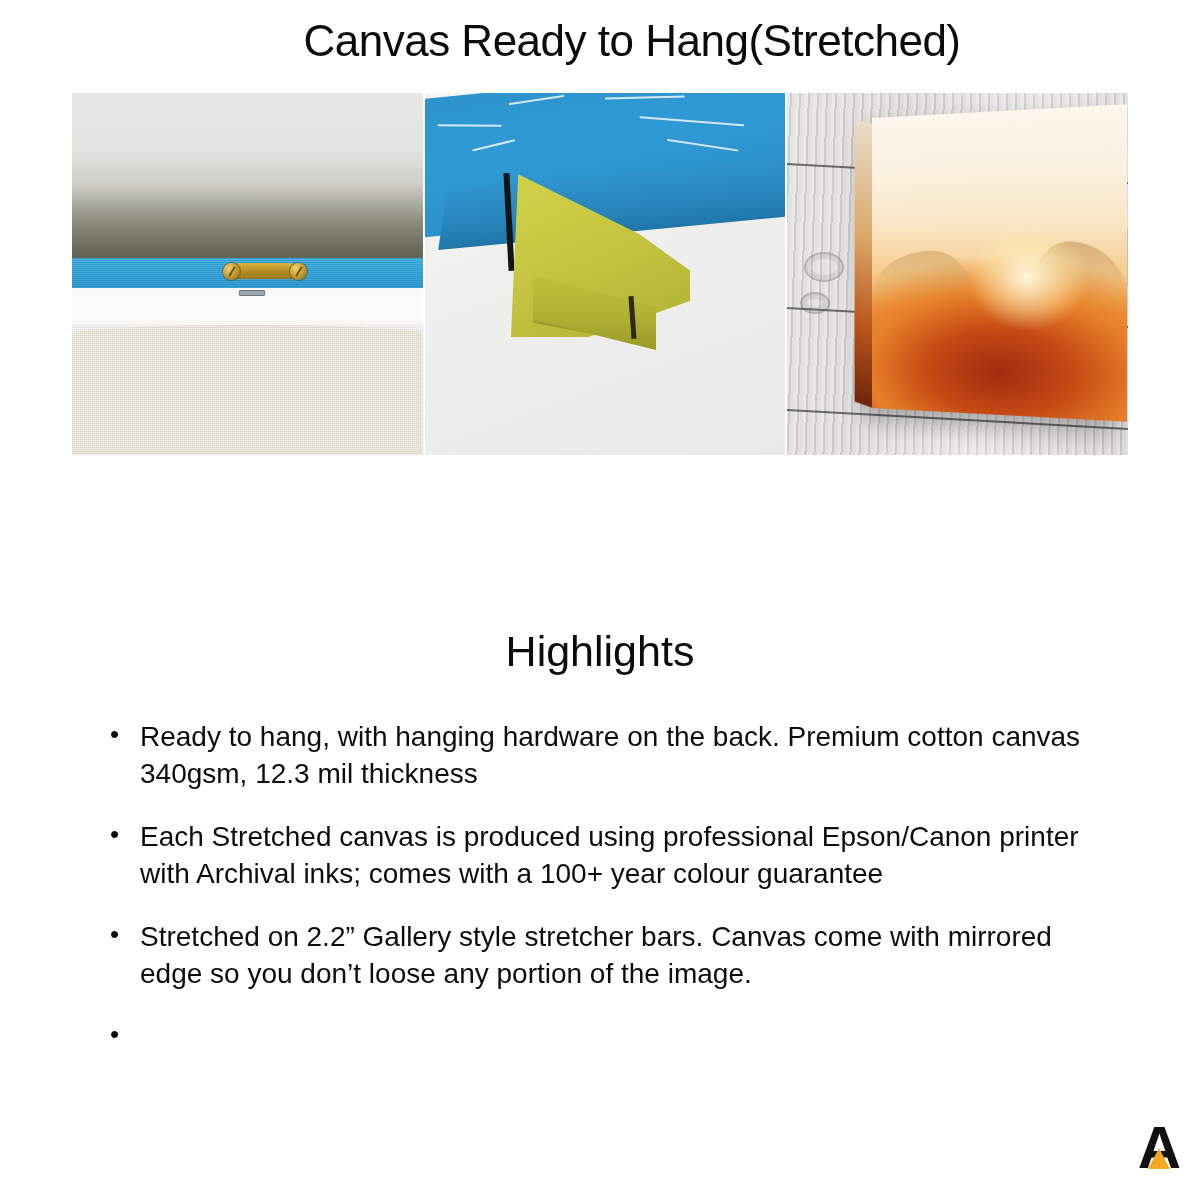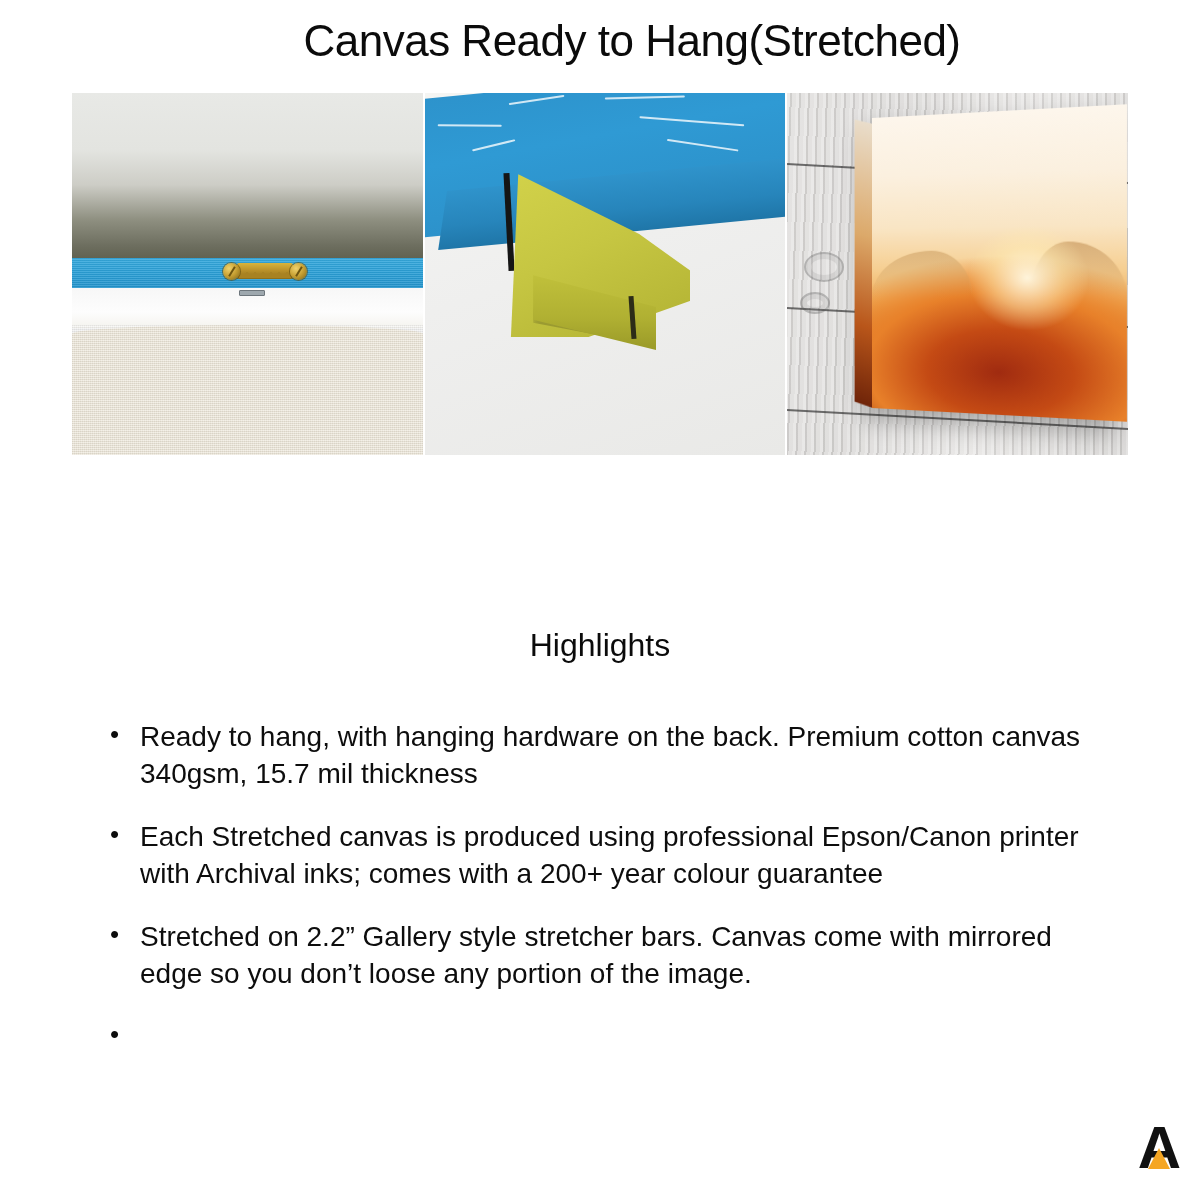--- a/index.html
+++ b/index.html
@@ -244,21 +244,21 @@
     color: #0d0d0d;
     font-family: "Liberation Sans", sans-serif;
   }
 
   .highlights-heading {
     position: absolute;
     top: 627px;
     left: 0;
     width: 1200px;
     text-align: center;
-    font-size: 32px;
+    font-size: 43px;
     font-weight: 400;
     color: #0b0b0b;
   }
 
   .bullets {
     position: absolute;
     left: 104px;
     top: 718px;
     width: 1010px;
     list-style: none;
@@ -369,25 +369,25 @@
     </div>
 
   </div>
 
 
   <h2 class="highlights-heading">Highlights</h2>
 
   <ul class="bullets">
     <li class="bullet">
       <span class="dot">•</span>
-      <span>Ready to hang,  with hanging hardware on the back.  Premium cotton canvas 340gsm, 15.7 mil thickness</span>
+      <span>Ready to hang,  with hanging hardware on the back.  Premium cotton canvas 340gsm, 12.3 mil thickness</span>
     </li>
     <li class="bullet">
       <span class="dot">•</span>
-      <span>Each Stretched canvas is produced using professional Epson/Canon printer with Archival inks; comes with a 200+ year colour guarantee</span>
+      <span>Each Stretched canvas is produced using professional Epson/Canon printer with Archival inks; comes with a 100+ year colour guarantee</span>
     </li>
     <li class="bullet">
       <span class="dot">•</span>
       <span>Stretched on 2.2” Gallery style stretcher bars. Canvas come with mirrored edge so you don’t loose any portion of the image.</span>
     </li>
     <li class="bullet">
       <span class="dot">•</span>
     </li>
   </ul>
 

